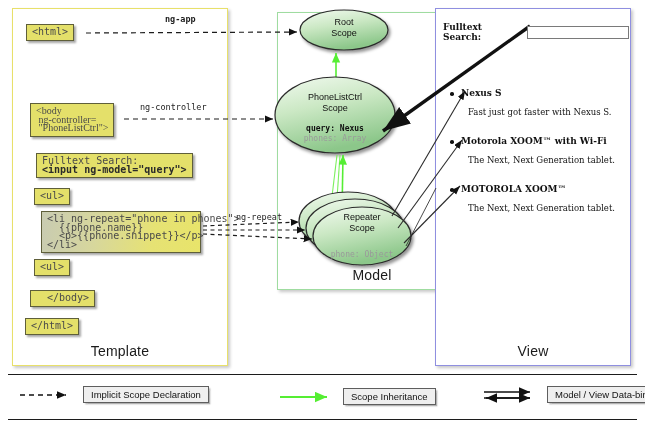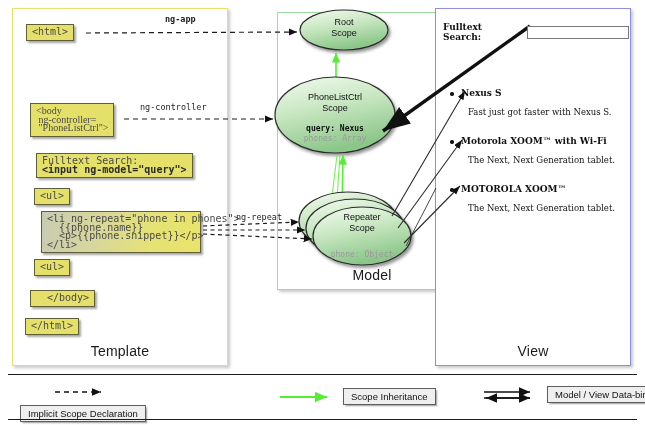--- a/index.html
+++ b/index.html
@@ -73,21 +73,21 @@
   #phone-0{top:78px;}
   #phone-1{top:126px;}
   #phone-2{top:174px;}
 
   
   #legend{position:absolute;left:12px;top:382px;width:621px;height:30px;}
   .legend-item{position:absolute;display:flex;align-items:center;gap:7px;}
   .legend-box{border:1px solid #5e5e5e;background:#efefef;padding:2px 7px;
               font-size:9.5px;color:#111;white-space:nowrap;
               box-shadow:1.5px 1.5px 1.5px rgba(0,0,0,0.3);}
-  #legend-1{left:8px;top:4px;flex-direction:column;}
+  #legend-1{left:8px;top:4px;}
   #legend-2{left:268px;top:6px;}
   #legend-3{left:472px;top:4px;}
   .legend-svg{display:block;}
 
   #sep-top{position:absolute;left:8px;top:374px;width:629px;height:1px;background:#1c1c1c;}
   #sep-bottom{position:absolute;left:8px;top:419px;width:629px;height:1px;background:#1c1c1c;}
 
   svg.overlay{position:absolute;left:0;top:0;width:645px;height:425px;pointer-events:none;}
 </style>
 </head>

